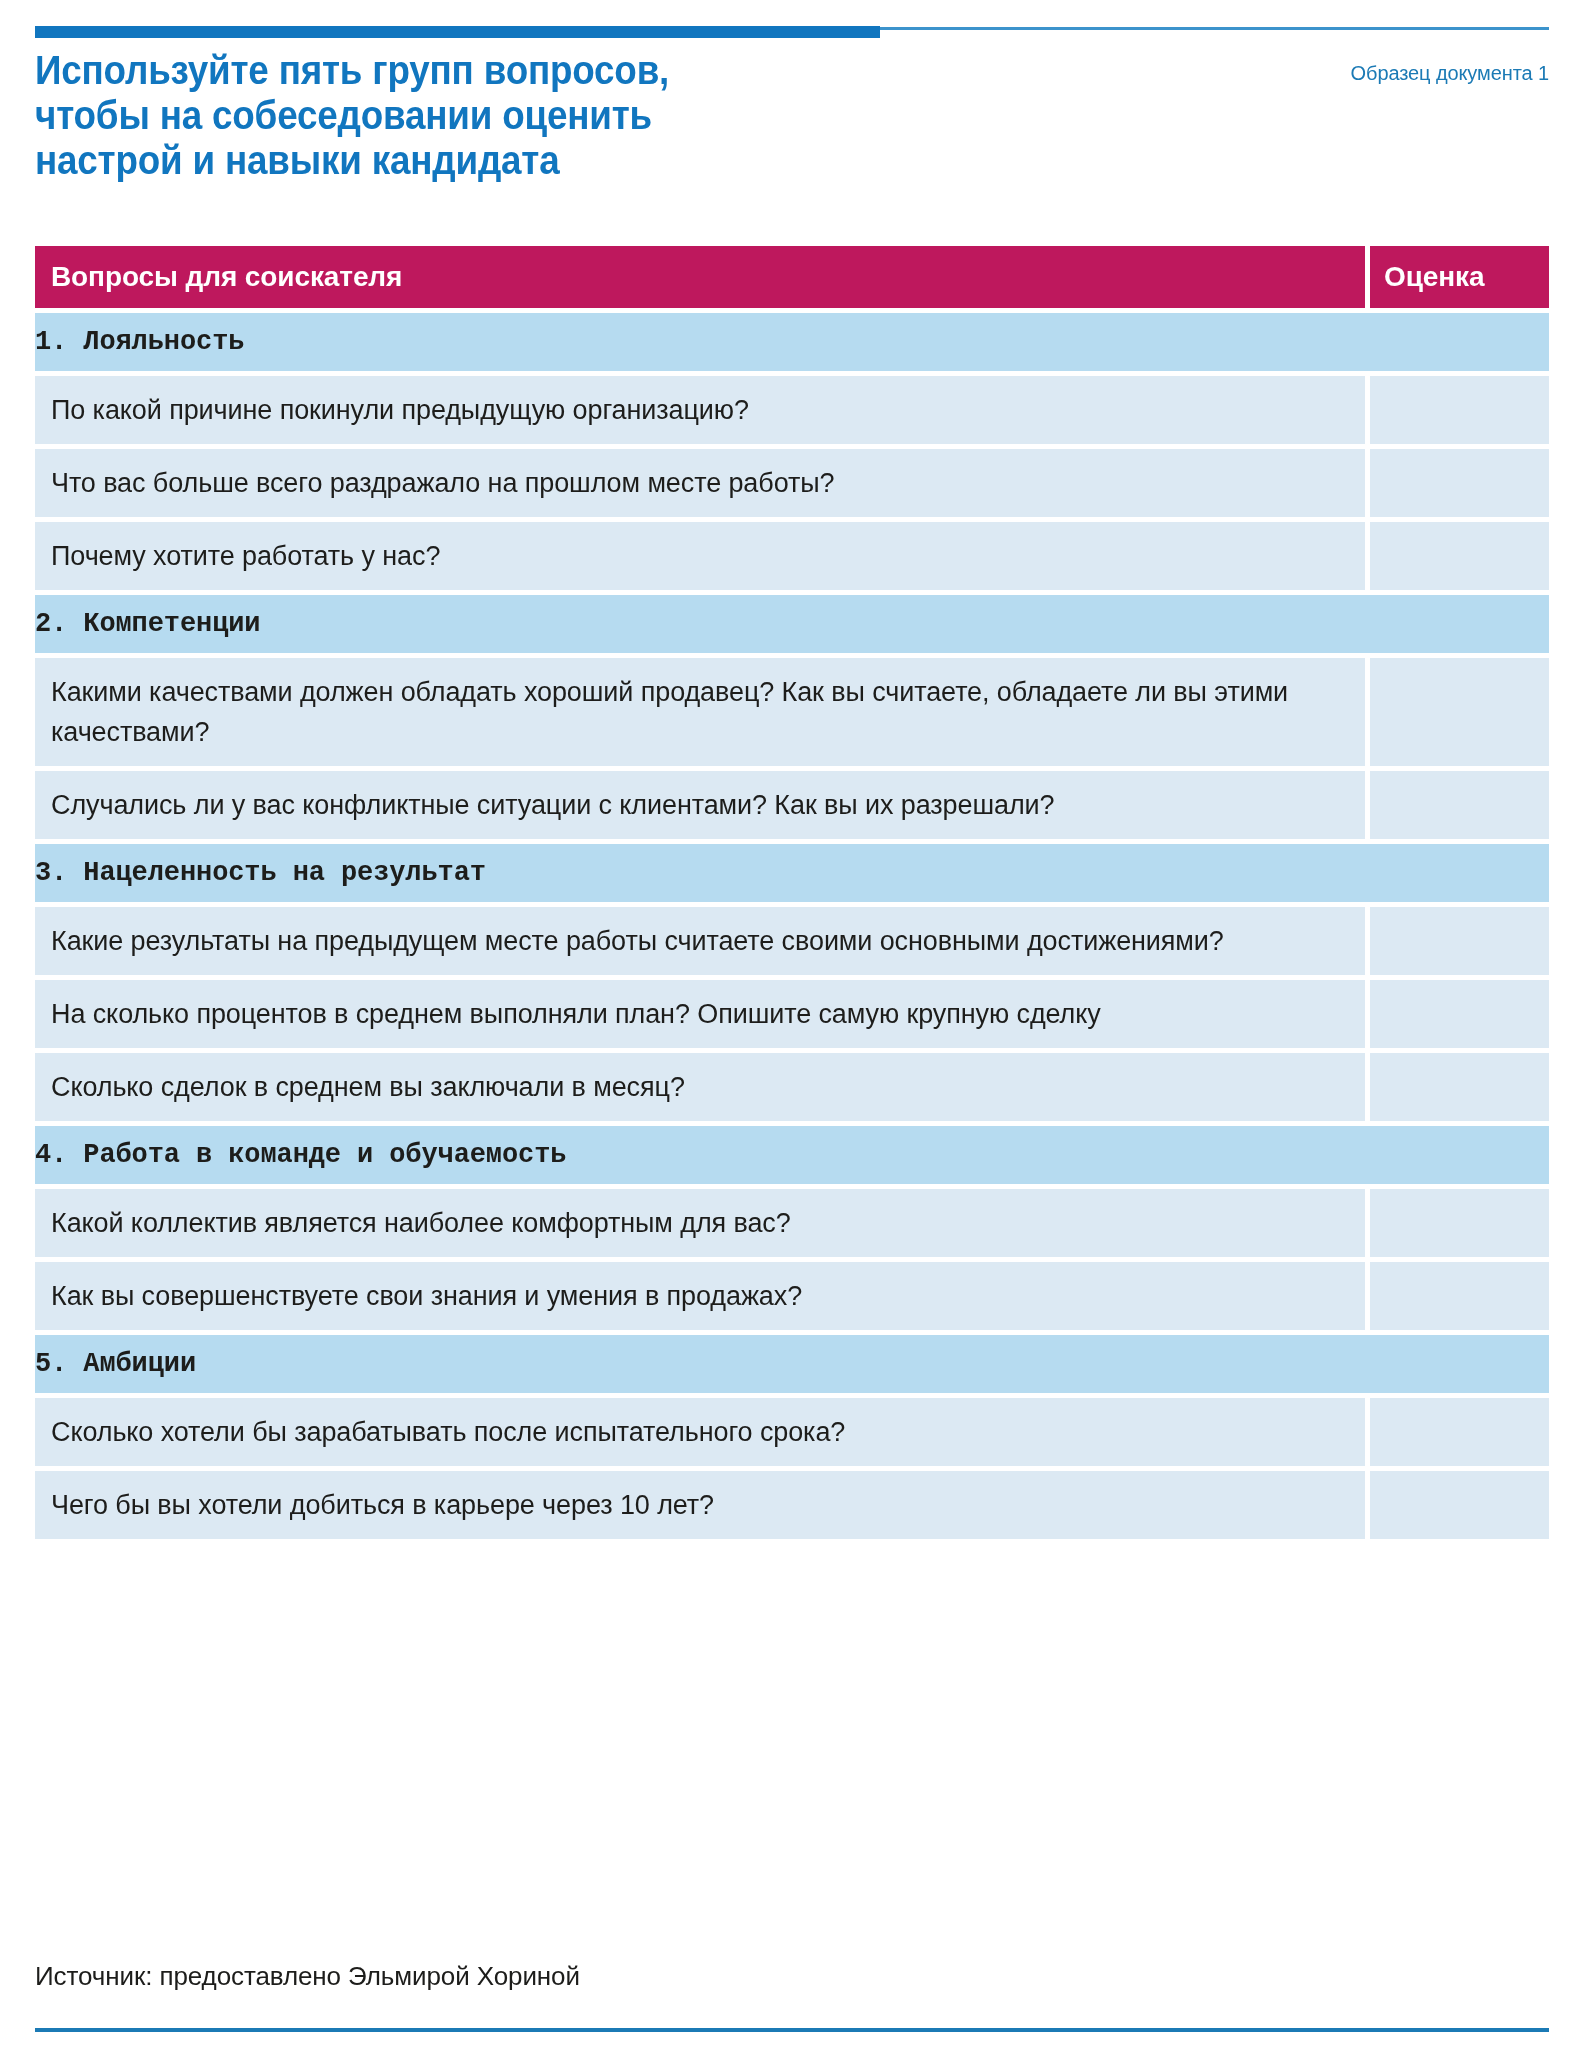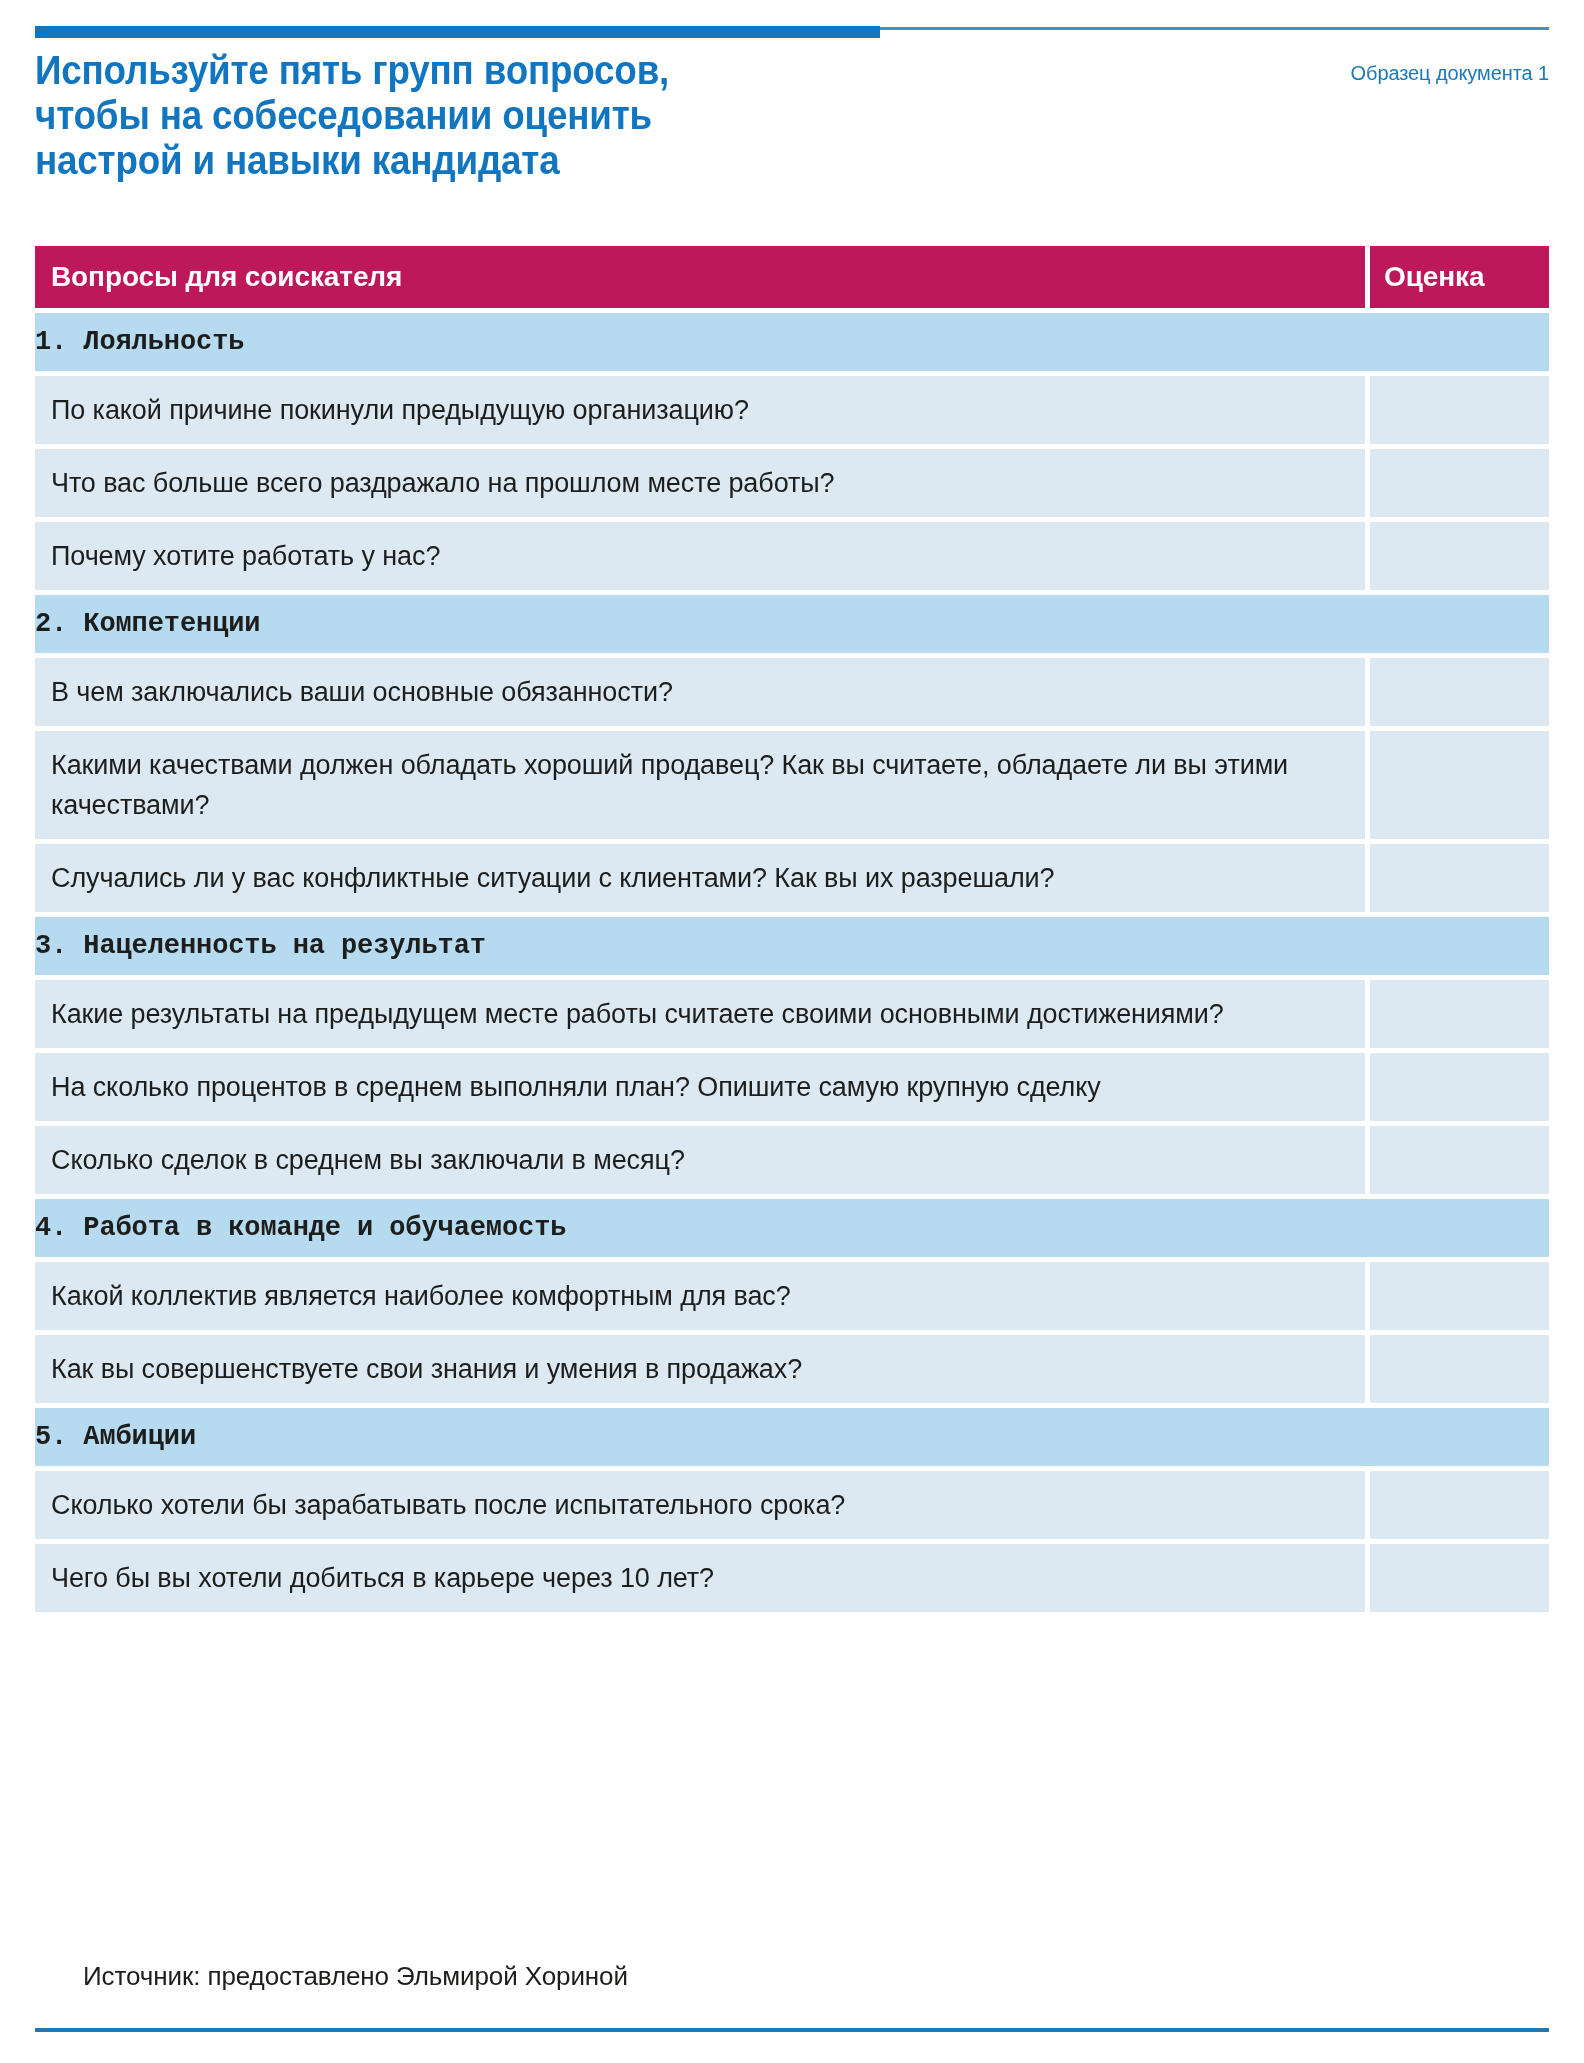--- a/index.html
+++ b/index.html
@@ -159,21 +159,20 @@
   .source {
     position: absolute;
     left: 35px;
     top: 1961px;
     color: #1d1d1b;
     font-family: "Liberation Sans Narrow", "Liberation Sans", sans-serif;
     font-weight: 400;
     font-size: 26px;
     letter-spacing: -0.1px;
     white-space: nowrap;
-    margin-left: 48px;
   }
   .bottom-rule {
     position: absolute;
     left: 35px;
     right: 35px;
     top: 2028px;
     height: 4px;
     background: #1b7ab5;
   }
 </style>
@@ -218,24 +217,20 @@
           <td class="s-cell"></td>
         </tr>
         <tr class="q-row">
           <td class="q-cell">Почему хотите работать у нас?</td>
           <td class="s-cell"></td>
         </tr>
         <tr class="section-row">
           <td colspan="2">2. Компетенции</td>
         </tr>
         <tr class="q-row">
-          <td class="q-cell">В чем заключались ваши основные обязанности?</td>
-          <td class="s-cell"></td>
-        </tr>
-        <tr class="q-row">
           <td class="q-cell">Какими качествами должен обладать хороший продавец? Как вы считаете, обладаете ли вы этими качествами?</td>
           <td class="s-cell"></td>
         </tr>
         <tr class="q-row">
           <td class="q-cell">Случались ли у вас конфликтные ситуации с клиентами? Как вы их разрешали?</td>
           <td class="s-cell"></td>
         </tr>
         <tr class="section-row">
           <td colspan="2">3. Нацеленность на результат</td>
         </tr>

